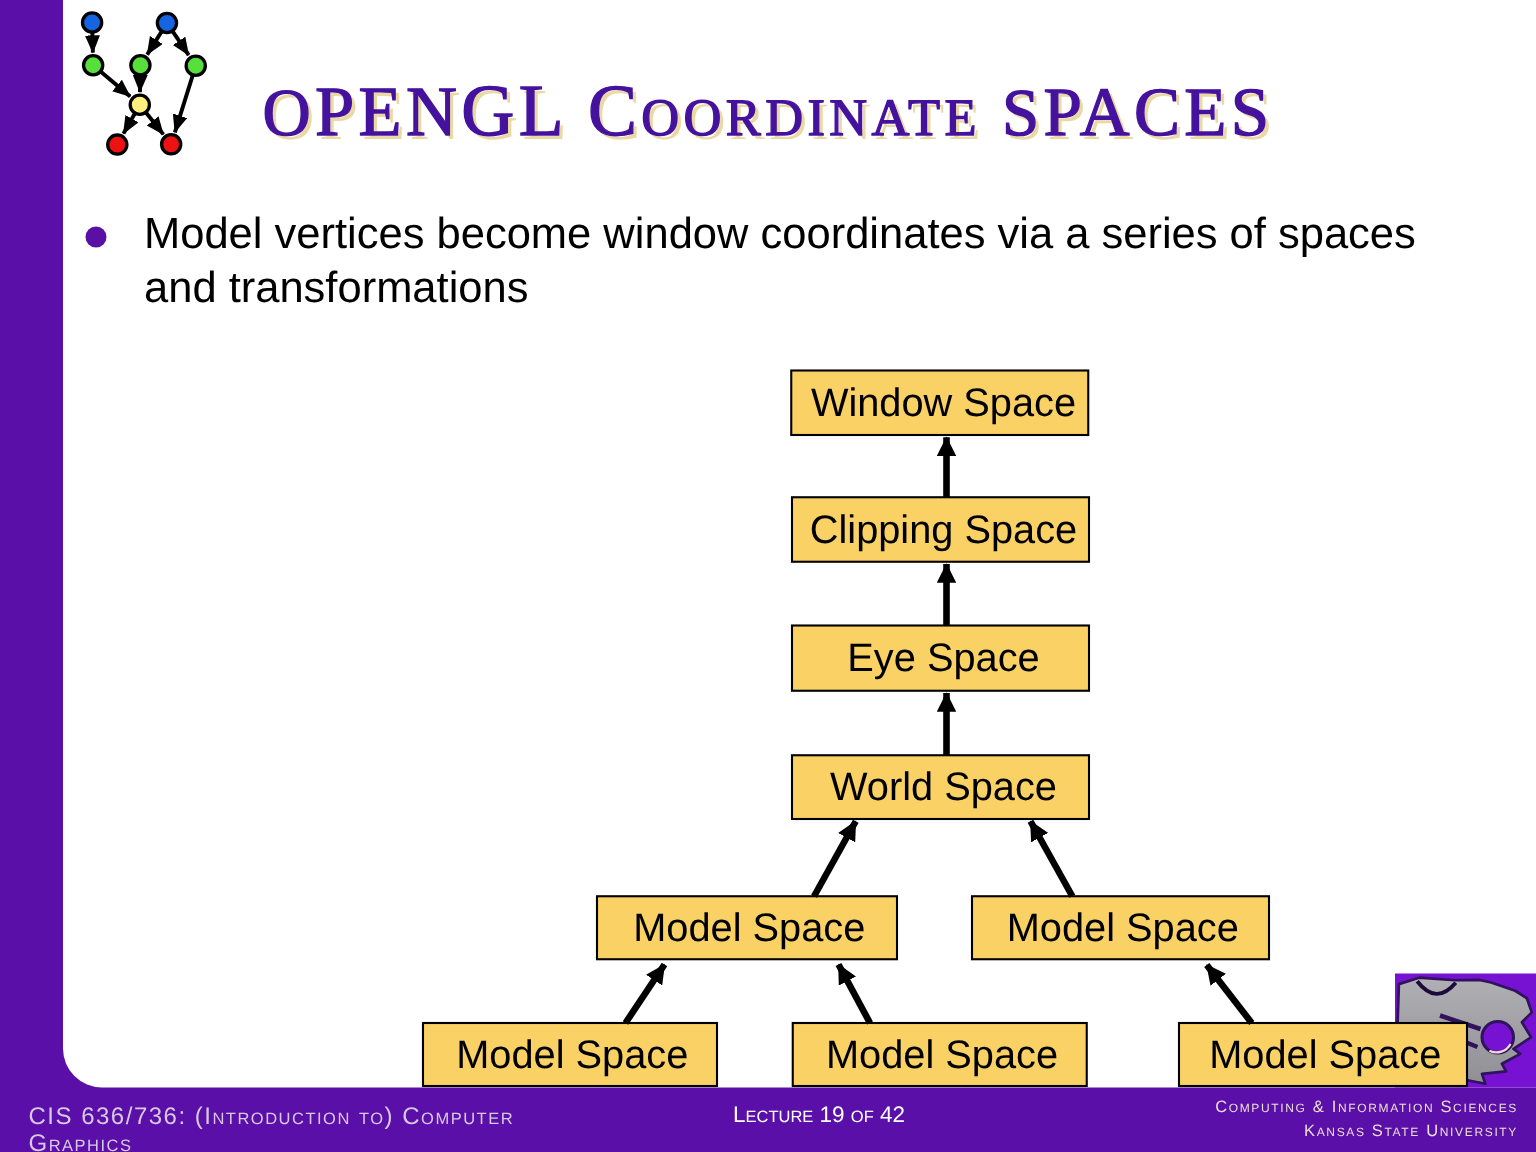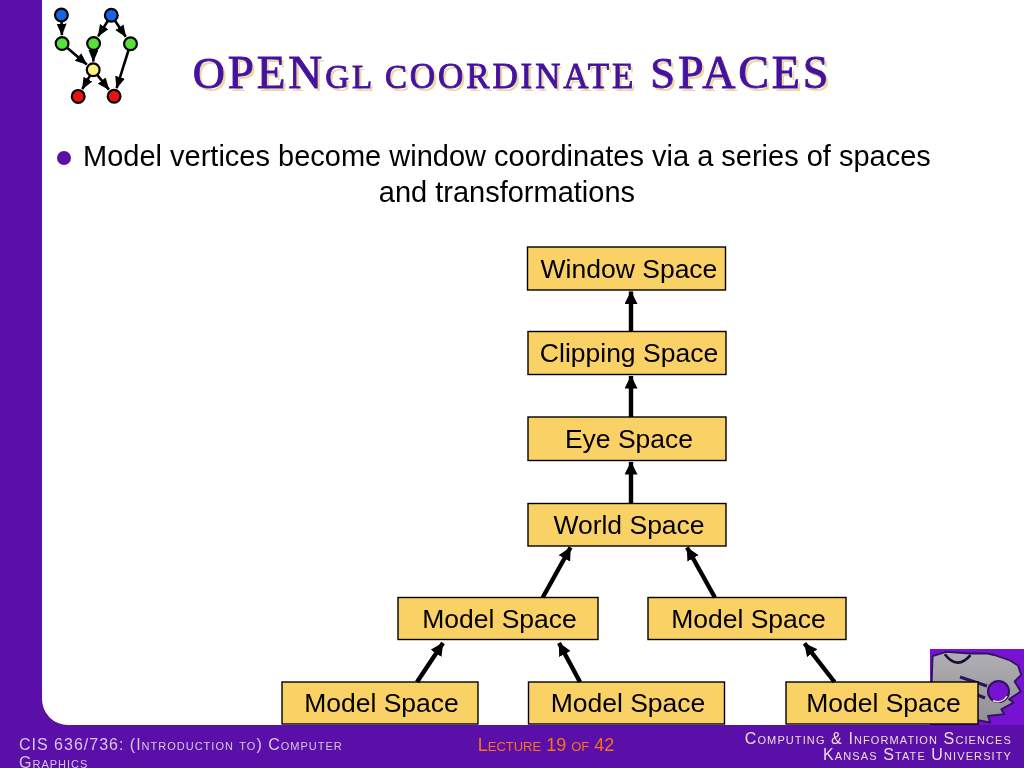--- a/index.html
+++ b/index.html
@@ -60,26 +60,26 @@
     <circle cx="130.5" cy="43.8" r="6.4" fill="#57e03c"></circle>
     <circle cx="93.2" cy="69.8" r="6.4" fill="#fdf07d"></circle>
     <circle cx="78.2" cy="96.4" r="6.4" fill="#ed1111"></circle>
     <circle cx="114.1" cy="96.2" r="6.4" fill="#ed1111"></circle>
   </g>
 </svg>
 
 <div class="abs" style="left:0px;top:45px;width:1024px;text-align:center;white-space:nowrap;
      font-family:'Liberation Serif',serif;font-weight:normal;color:#45129e;-webkit-text-stroke:0.9px #45129e;
      text-shadow:2.6px 2.6px 0 #ead9a4;letter-spacing:2.9px;">
-  <span style="font-size:44.5px;">O</span><span style="font-size:47px;">PEN</span><span style="font-size:33px;">GL C</span><span style="font-size:35px;">OORDINATE</span><span style="font-size:44.5px;"> S</span><span style="font-size:46px;">PACES</span>
+  <span style="font-size:44.5px;">O</span><span style="font-size:47px;">PEN</span><span style="font-size:49px;">GL C</span><span style="font-size:35px;">OORDINATE</span><span style="font-size:44.5px;"> S</span><span style="font-size:46px;">PACES</span>
 </div>
 
 <div class="abs" style="left:57px;top:151px;width:14px;height:14px;border-radius:50%;background:#5a10a5;"></div>
 
-<div class="abs" style="left:83px;top:139px;font-size:29px;line-height:35.5px;color:#000;text-align:center;">
+<div class="abs" style="left:96px;top:139px;font-size:29px;line-height:35.5px;color:#000;">
   Model vertices become window coordinates via a series of spaces<br>and transformations
 </div>
 
 <svg class="abs" style="left:0;top:0;" width="1024" height="768" viewBox="0 0 1024 768">
   <defs>
     <marker id="bah" markerUnits="userSpaceOnUse" markerWidth="14" markerHeight="13" refX="12.5" refY="6.5" orient="auto">
       <path d="M0,0 L13,6.5 L0,13 Z" fill="#000"></path>
     </marker>
   </defs>
   <g fill="#fad164" stroke="#000" stroke-width="1.4">
@@ -131,16 +131,16 @@
     <line x1="580" y1="682" x2="559" y2="643" marker-end="url(#bah)"></line>
 
     <line x1="834.5" y1="682" x2="804.5" y2="643.3" marker-end="url(#bah)"></line>
   </g>
 </svg>
 
 <div class="abs" style="left:19px;top:736px;font-variant:small-caps;font-size:16px;line-height:17.5px;
      color:#d8c8e2;letter-spacing:1px;">CIS 636/736: (Introduction to) Computer<br>Graphics</div>
 
 <div class="abs" style="left:546px;top:735px;transform:translateX(-50%);font-variant:small-caps;
-     font-size:18px;color:#f97316;letter-spacing:0;">Lecture 19 of 42</div>
+     font-size:15px;color:#ffffff;letter-spacing:0;">Lecture 19 of 42</div>
 
-<div class="abs" style="right:12px;top:731px;text-align:right;font-variant:small-caps;font-size:16px;
+<div class="abs" style="right:12px;top:731px;text-align:right;font-variant:small-caps;font-size:11px;
      line-height:15.8px;color:#ebddd9;letter-spacing:1.1px;">Computing &amp; Information Sciences<br>Kansas State University</div>
 
 </body></html>

